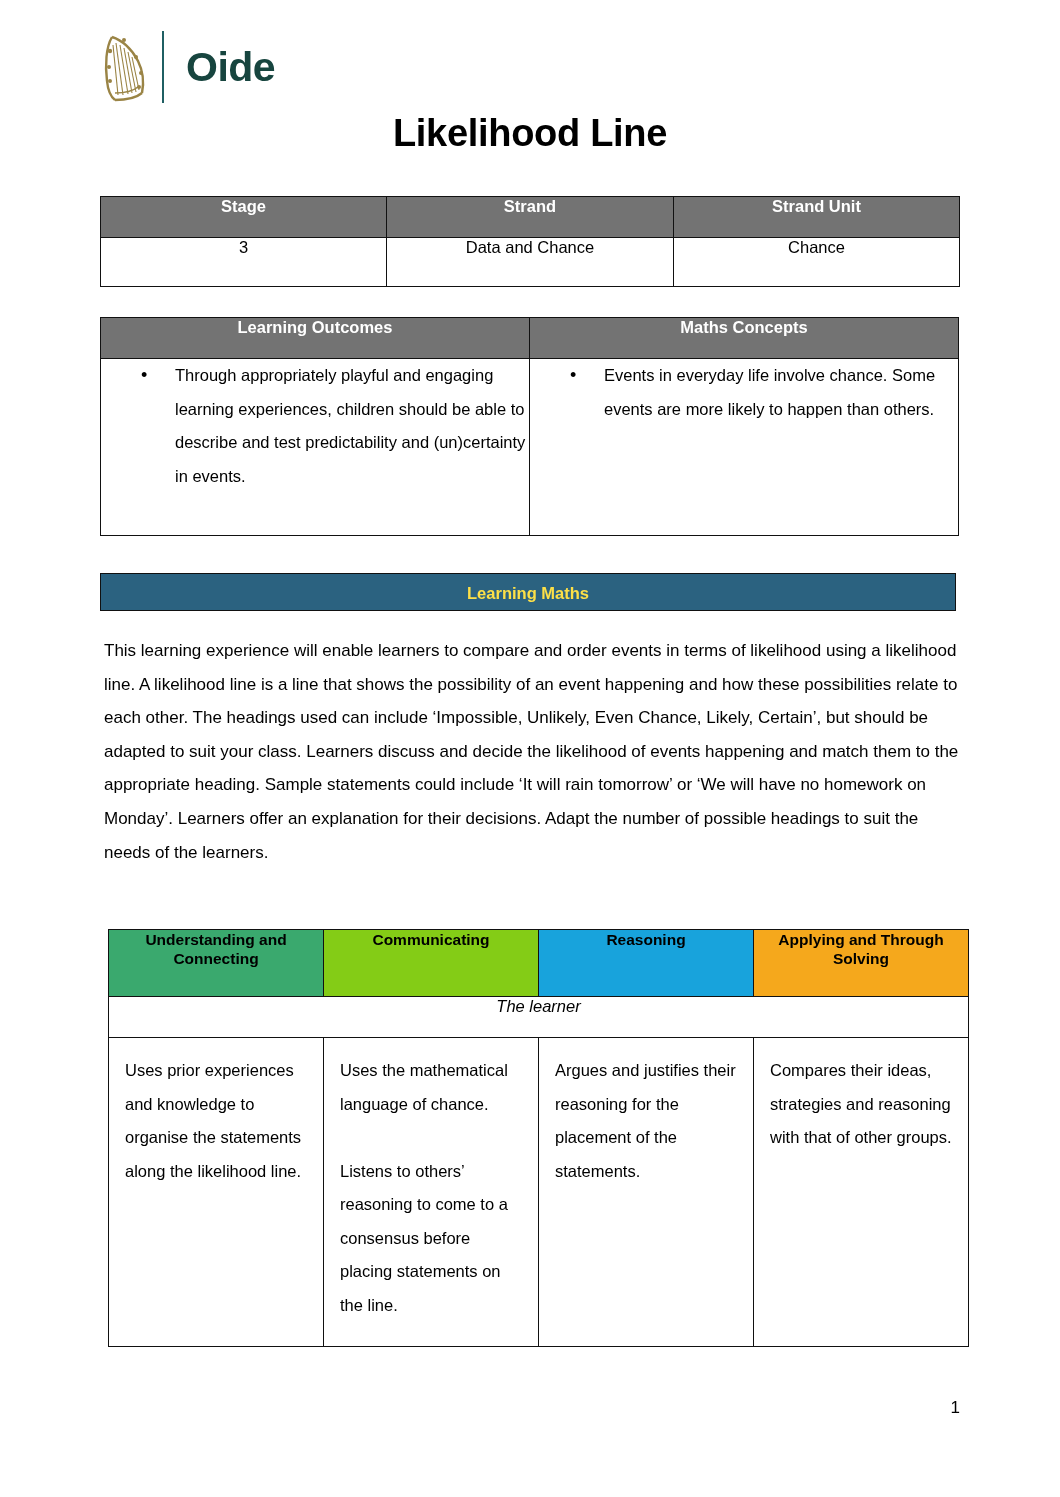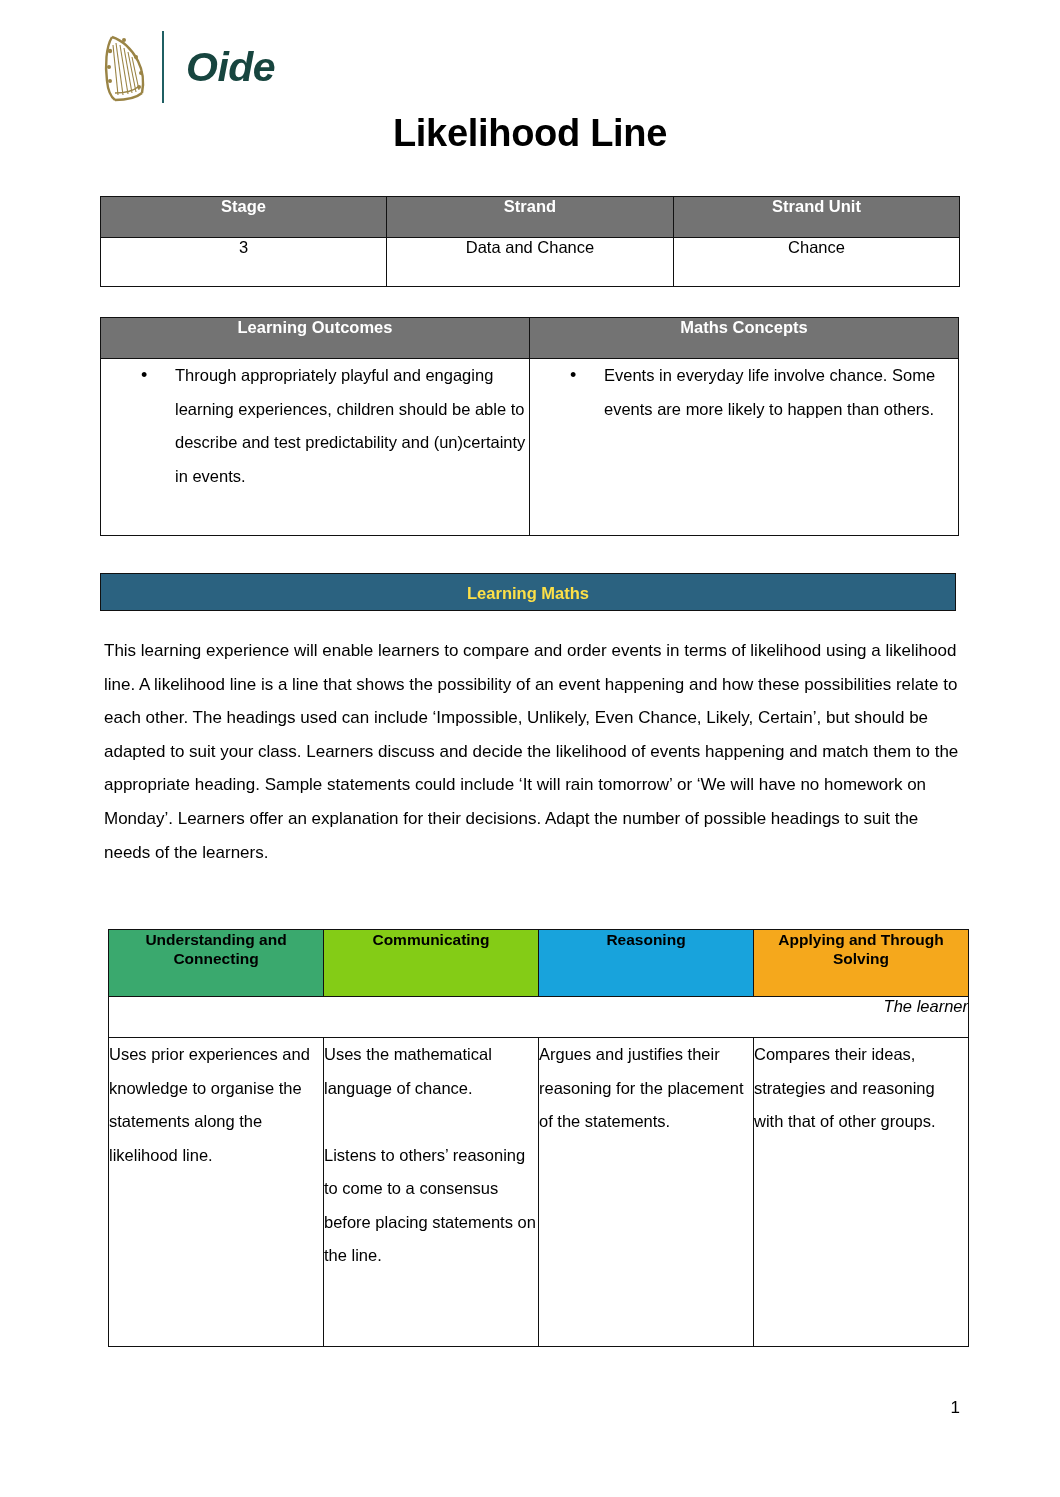--- a/index.html
+++ b/index.html
@@ -42,21 +42,20 @@
     height: 72px;
     background: #1f5f63;
     margin: 0 22px 0 12px;
   }
   .brand-word {
     font-size: 41px;
     font-weight: bold;
     color: #17453f;
     letter-spacing: -0.5px;
     line-height: 1;
-    font-style: italic;
   }
 
   
   .doc-title {
     position: absolute;
     left: 0;
     right: 0;
     top: 112px;
     text-align: center;
     font-size: 38px;
@@ -159,35 +158,35 @@
     font-weight: bold;
     font-size: 15.5px;
     text-align: center;
     vertical-align: middle;
     height: 66px;
     color: #000;
     line-height: 19px;
     padding: 2px 4px;
   }
   .learner-row td {
-    text-align: right;
+    text-align: center;
     font-style: italic;
     font-size: 16.5px;
     height: 40px;
     vertical-align: middle;
     background: #fff;
   }
   .skill-body {
     font-size: 16.5px;
     line-height: 33.5px;
     padding: 10px 12px 14px 12px;
     height: 308px;
     background: #fff;
   }
-  .skill-body p { margin: 0; }
+  .skill-body p { margin: 16px; }
   .skill-body p + p { margin-top: 33.5px; }
 
   
   .page-number {
     position: absolute;
     right: 100px;
     top: 1398px;
     font-size: 17px;
     color: #000;
   }

